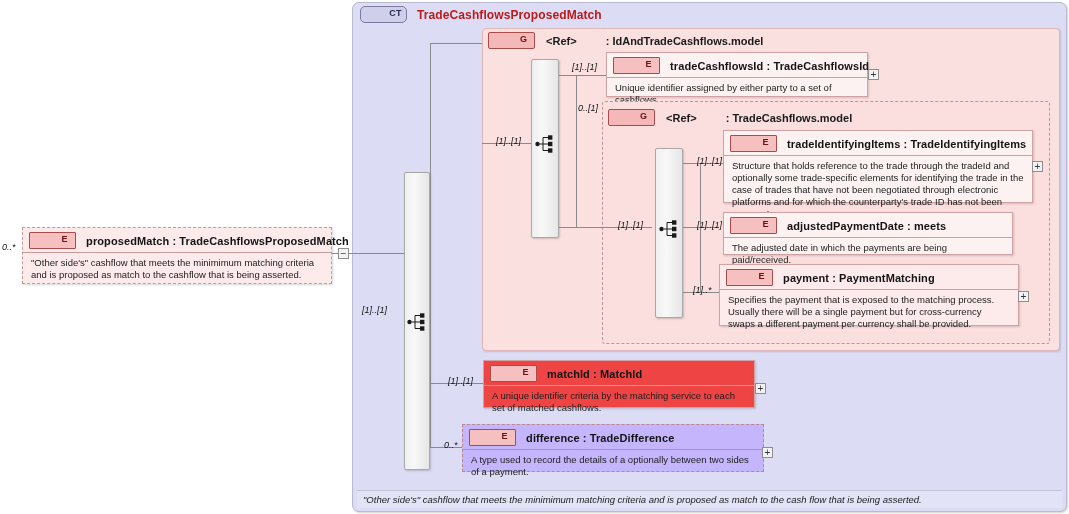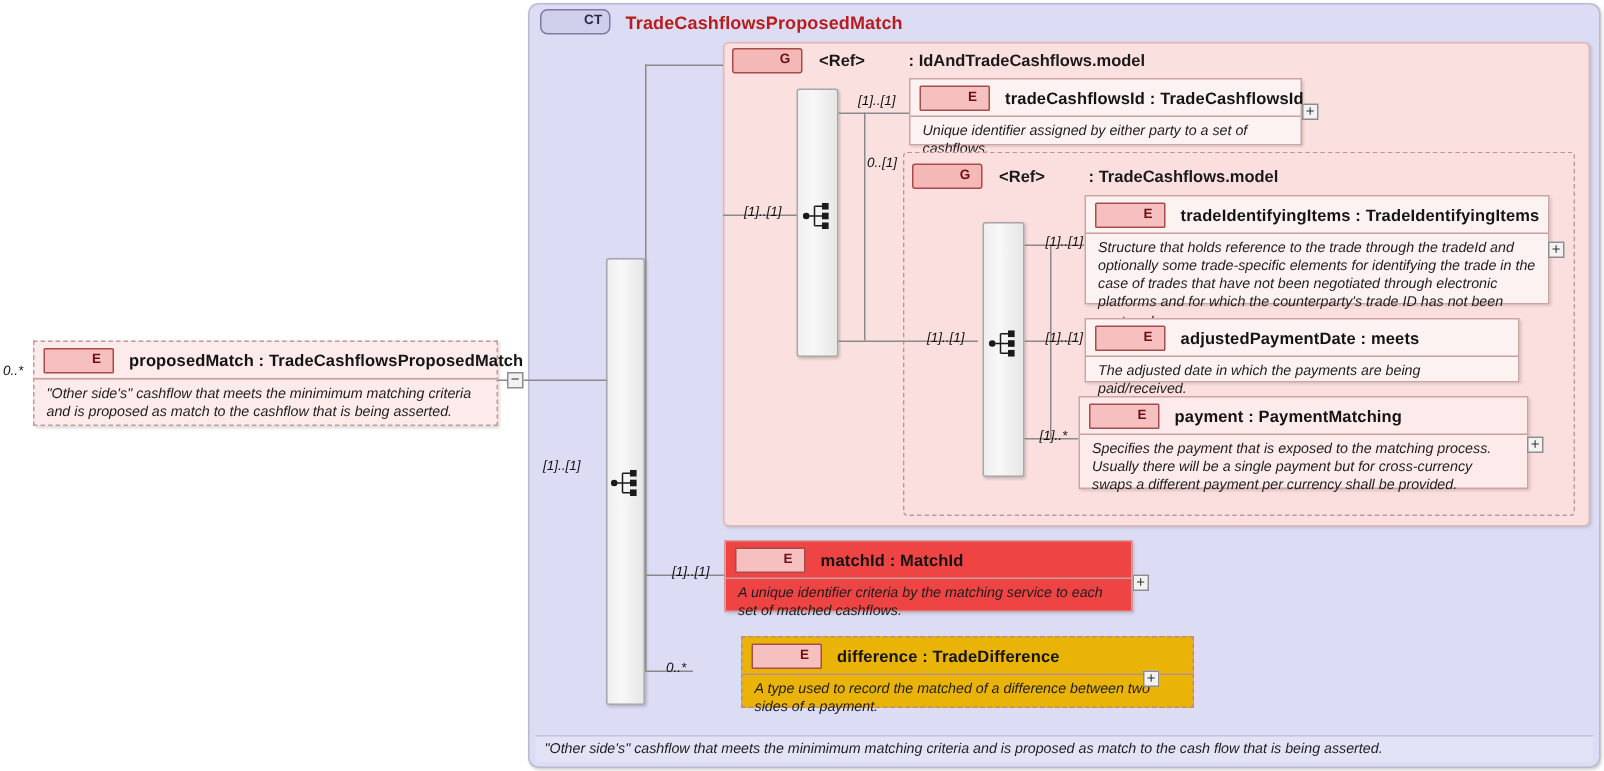--- a/index.html
+++ b/index.html
@@ -48,35 +48,35 @@
     display:inline-block;vertical-align:middle;margin-left:26px;
     font-size:11px;font-weight:bold;color:#1a1a1a;
   }
 
   
   .elem{
     background:#ef4444;border:1px solid #cfa3a3;
     box-shadow:1px 1px 2px rgba(0,0,0,.16);
   }
   .elem.white{background:#fdf2f2;}
-  .elem.dashed{background:#eab308;border:1px dashed #b98c8c;box-shadow:none;margin-left:32px;}
+  .elem.dashed{background:#c4b5fd;border:1px dashed #b98c8c;box-shadow:none;}
   .elem.blueish{background:#fdeaea;}
   .elem-title{
     padding:4px 8px 3px 6px;white-space:nowrap;
     border-bottom:1px solid #c7a0a0;
   }
   .elem.dashed .elem-title{border-bottom:1px solid #bb9090;}
   .badge-e{background:#f7c0c0;border:1px solid #a84b4b;color:#6a1212;border-radius:1px;}
   .elem-label{
     display:inline-block;vertical-align:middle;margin-left:7px;
     font-size:11px;font-weight:bold;color:#141414;letter-spacing:.1px;
   }
   .elem-doc{
     padding:4px 8px 5px 8px;
-    font-size:9.5px;font-style:italic;color:#1c1c1c;line-height:1.28;
+    font-size:9.5px;color:#1c1c1c;line-height:1.28;
   }
 
   
   .left-elem{
     left:22px;top:227px;width:310px;height:57px;
     background:#fdeaea;border:1px dashed #c49a9a;
   }
   .left-elem .elem-title{border-bottom:1px solid #c49a9a;}
 
   
@@ -278,17 +278,17 @@
 </div>
 <div class="abs expbox" style="left:755px;top:383px;">+</div>
 
 <div class="abs card" style="left:444px;top:440px;">0..*</div>
 
 <div class="abs elem dashed" style="left:462px;top:424px;width:302px;height:48px;">
   <div class="elem-title">
     <span class="badge badge-e">E</span>
     <span class="elem-label">difference : TradeDifference</span>
   </div>
-  <div class="elem-doc">A type used to record the matched of a difference between two sides of a payment.</div>
+  <div class="elem-doc">A type used to record the details of a optionally between two sides of a payment.</div>
 </div>
 <div class="abs expbox" style="left:762px;top:447px;">+</div>
 
 <div class="abs ct-footer">"Other side's" cashflow that meets the minimimum matching criteria and is proposed as match to the cash flow that is being asserted.</div>
 
 </body></html>

